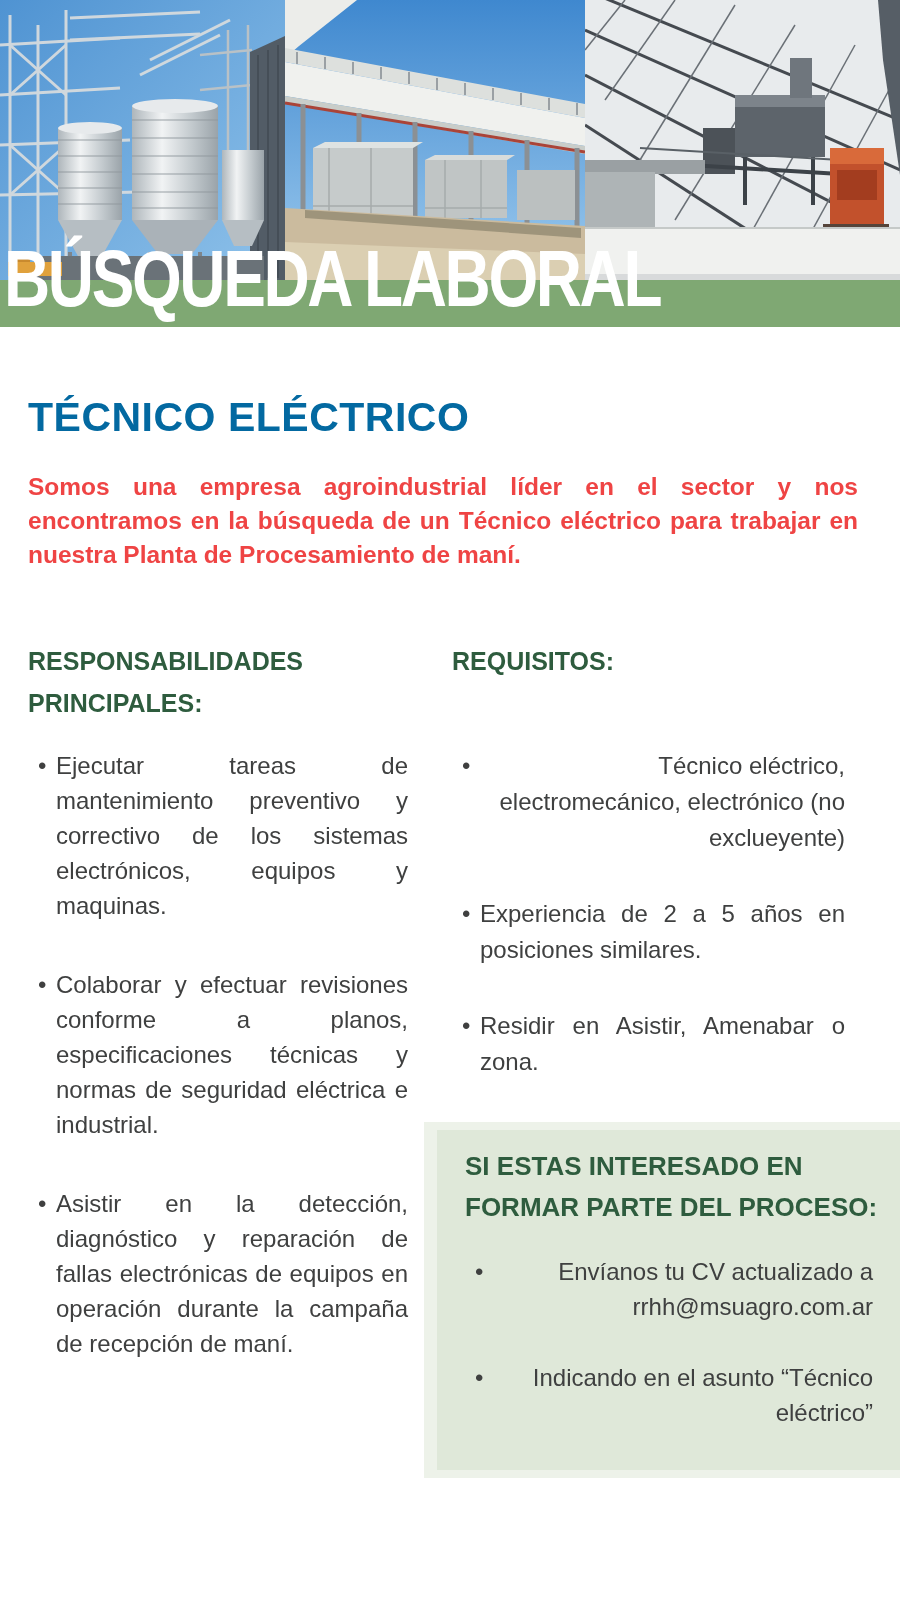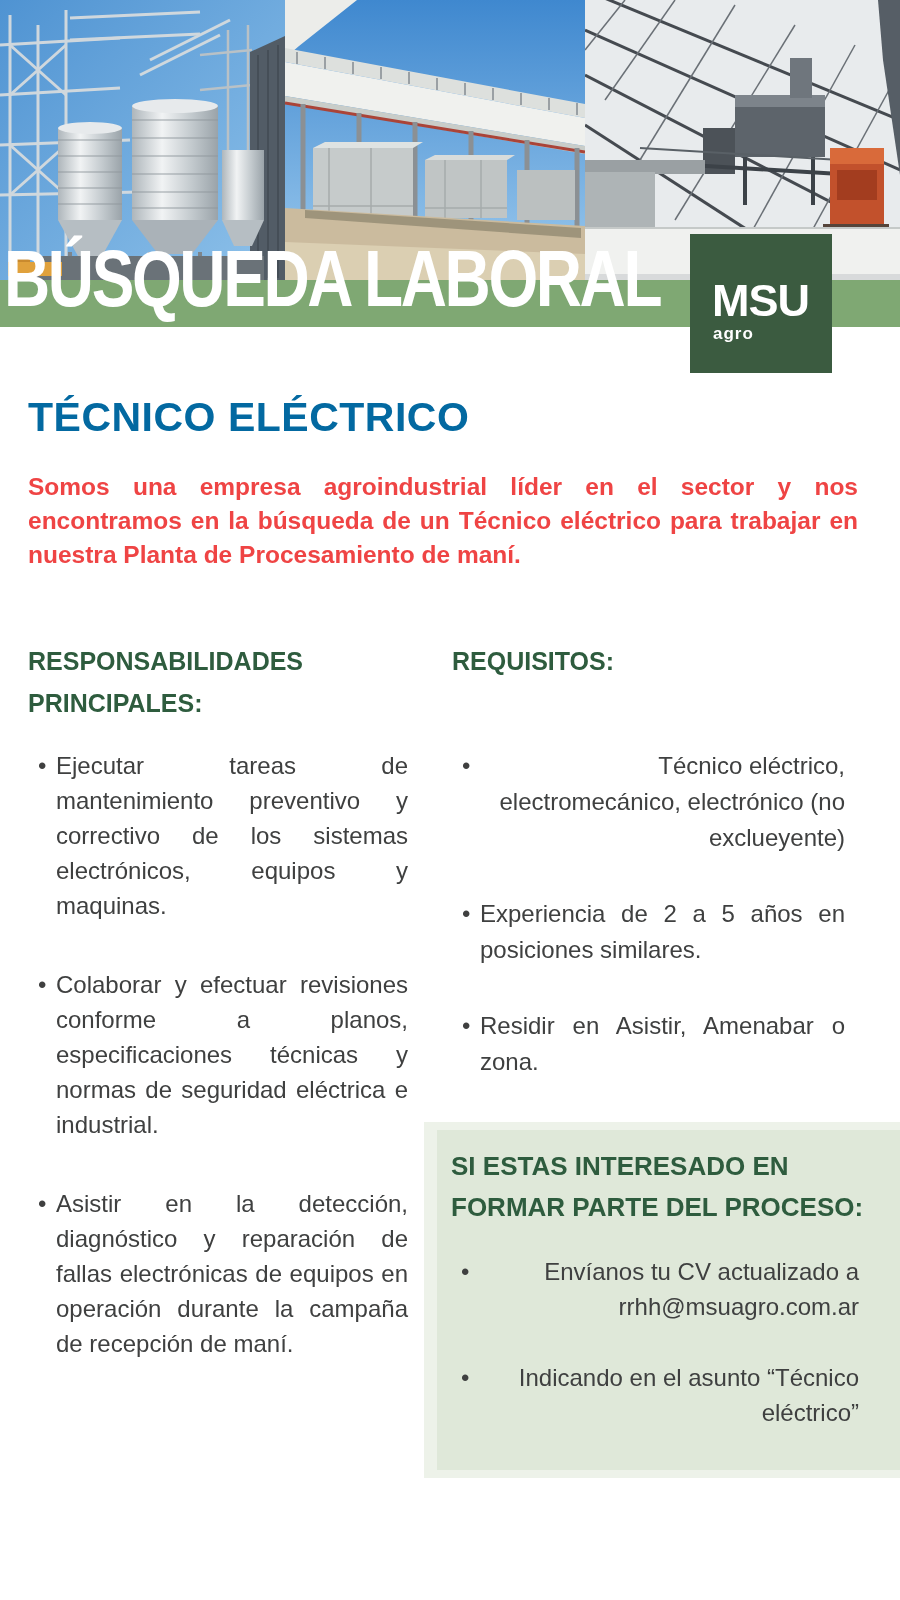--- a/index.html
+++ b/index.html
@@ -36,21 +36,21 @@
   .list-right{left:452px;top:748px;width:393px;}
   .li{display:flex;color:#3F4040;font-size:24px;line-height:35px;margin:0 0 44px 0;}
   .list-right .li{line-height:36px;margin-bottom:40px;}
   .li .dot{width:18px;flex:0 0 18px;margin-left:10px;}
   .li .txt{flex:1;text-align:justify;}
   .li.left .txt{text-align:right;}
 
   
   .card-shadow{position:absolute;left:424px;top:1122px;width:476px;height:356px;background:#EDF2E9;}
   .card{position:absolute;left:437px;top:1130px;width:463px;height:340px;background:#DFE8D9;
-        box-sizing:border-box;padding:16px 20px 0 14px;}
+        box-sizing:border-box;padding:16px 20px 0 28px;}
   .card-heading{margin:0;color:#2E5C3E;font-size:26px;font-weight:700;line-height:41px;}
   .card .list{position:static;margin-top:26px;width:408px;}
   .card .li{line-height:35px;margin-bottom:36px;}
 </style>
 </head>
 <body>
 
 <div class="page">
 
   <div class="hero">
@@ -220,24 +220,20 @@
       <rect x="0" y="160" width="120" height="14" fill="#9aa0a3"></rect>
       <rect x="0" y="172" width="70" height="56" fill="#aeb4b6"></rect>
       <rect x="0" y="228" width="315" height="52" fill="#f0f1ef"></rect>
       <line x1="0" y1="228" x2="315" y2="228" stroke="#c5c9c8" stroke-width="2"></line>
       <rect x="0" y="274" width="315" height="6" fill="#d8dadb"></rect>
     </svg>
   </div>
 
   <div class="band"></div>
   <h1 class="headline">BÚSQUEDA LABORAL</h1>
-  <div class="logo-box">
-    <p class="brand">MSU</p>
-    <p class="brand-sub">agro</p>
-  </div>
 
   <h2 class="job-title">TÉCNICO ELÉCTRICO</h2>
   <p class="intro">Somos una empresa agroindustrial líder en el sector y nos encontramos en la búsqueda de un Técnico eléctrico para trabajar en nuestra Planta de Procesamiento de maní.</p>
 
   <h3 class="col-heading h-left">RESPONSABILIDADES PRINCIPALES:</h3>
   <h3 class="col-heading h-right">REQUISITOS:</h3>
 
   <div class="list list-left">
       <div class="li">
         <span class="dot">•</span>

